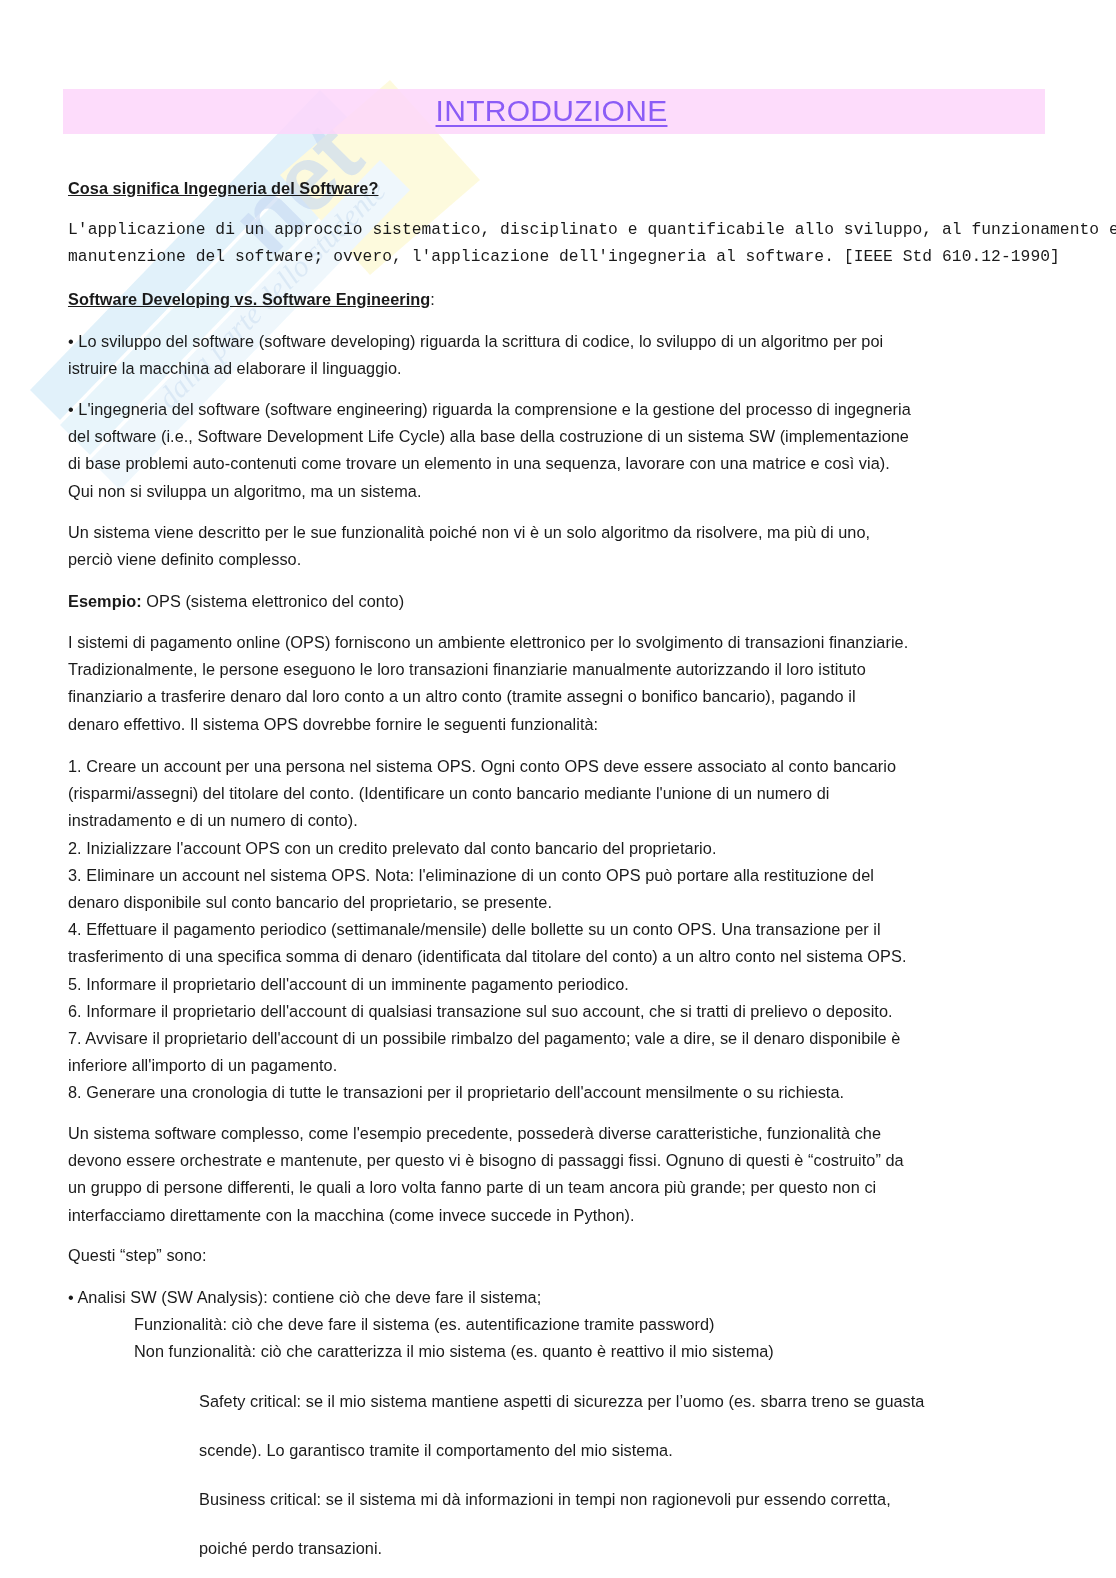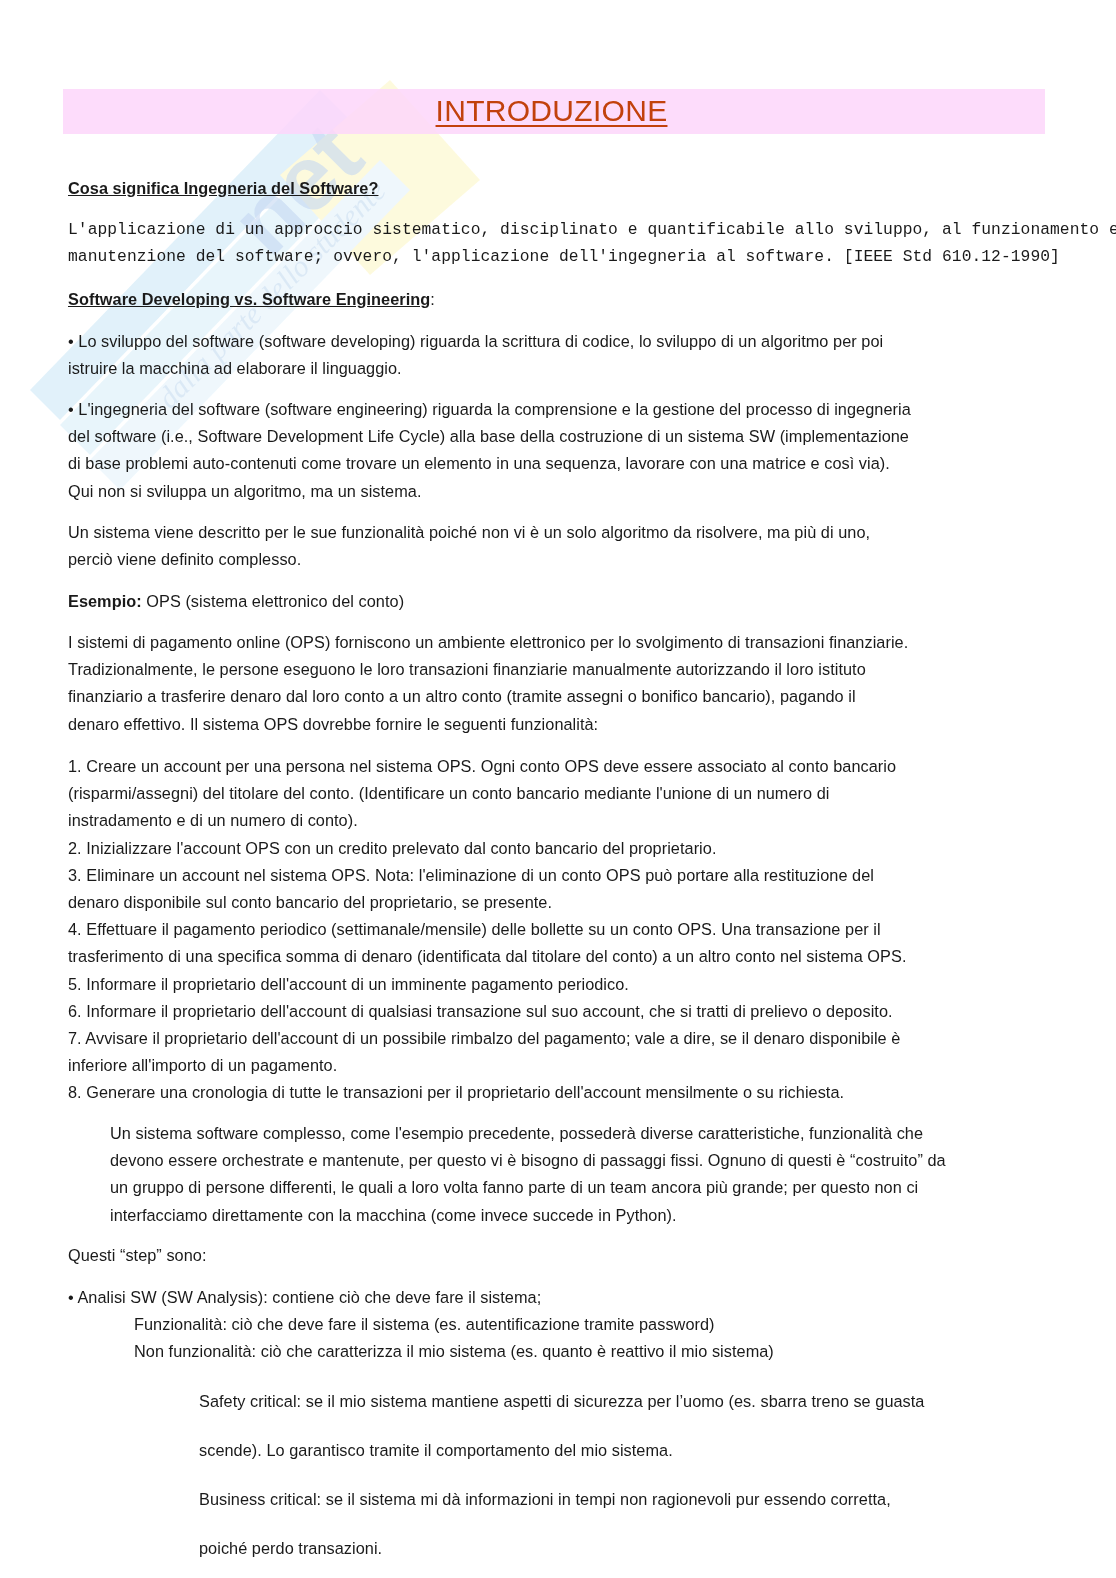--- a/index.html
+++ b/index.html
@@ -41,21 +41,21 @@
       background: rgba(253, 214, 250, 0.85);
     }
     .title {
       position: absolute;
       left: 0;
       right: 5px;
       top: 2px;
       text-align: center;
       font-size: 30px;
       line-height: 40px;
-      color: #c2410c;
+      color: #8b5cf6;
       text-decoration: underline;
       text-decoration-thickness: 2px;
       text-underline-offset: 4px;
       letter-spacing: 0.3px;
     }
     .text {
       position: absolute;
       left: 68px;
       width: 970px;
       font-size: 16.3px;
@@ -140,21 +140,21 @@
     <span class="line">denaro disponibile sul conto bancario del proprietario, se presente.</span>
     <span class="line">4. Effettuare il pagamento periodico (settimanale/mensile) delle bollette su un conto OPS. Una transazione per il</span>
     <span class="line">trasferimento di una specifica somma di denaro (identificata dal titolare del conto) a un altro conto nel sistema OPS.</span>
     <span class="line">5. Informare il proprietario dell'account di un imminente pagamento periodico.</span>
     <span class="line">6. Informare il proprietario dell'account di qualsiasi transazione sul suo account, che si tratti di prelievo o deposito.</span>
     <span class="line">7. Avvisare il proprietario dell'account di un possibile rimbalzo del pagamento; vale a dire, se il denaro disponibile è</span>
     <span class="line">inferiore all'importo di un pagamento.</span>
     <span class="line">8. Generare una cronologia di tutte le transazioni per il proprietario dell'account mensilmente o su richiesta.</span>
   </div>
 
-  <div class="text" style="top:1120px;margin-left:42px;">
+  <div class="text" style="top:1120px;">
     <span class="line">Un sistema software complesso, come l'esempio precedente, possederà diverse caratteristiche, funzionalità che</span>
     <span class="line">devono essere orchestrate e mantenute, per questo vi è bisogno di passaggi fissi. Ognuno di questi è “costruito” da</span>
     <span class="line">un gruppo di persone differenti, le quali a loro volta fanno parte di un team ancora più grande; per questo non ci</span>
     <span class="line">interfacciamo direttamente con la macchina (come invece succede in Python).</span>
   </div>
 
   <div class="text" style="top:1242px;">
     <span class="line">Questi “step” sono:</span>
   </div>
 

